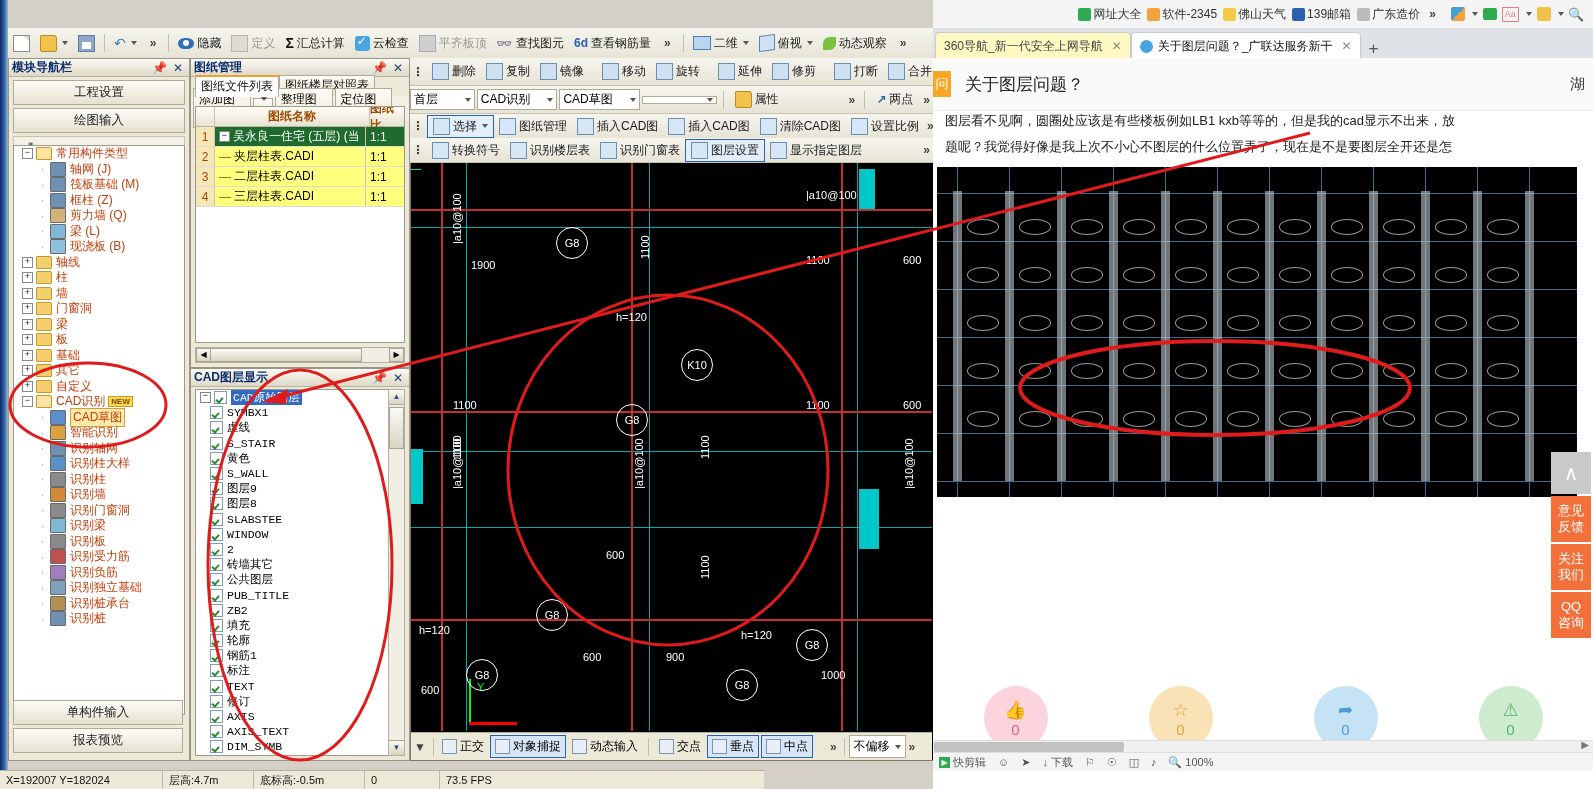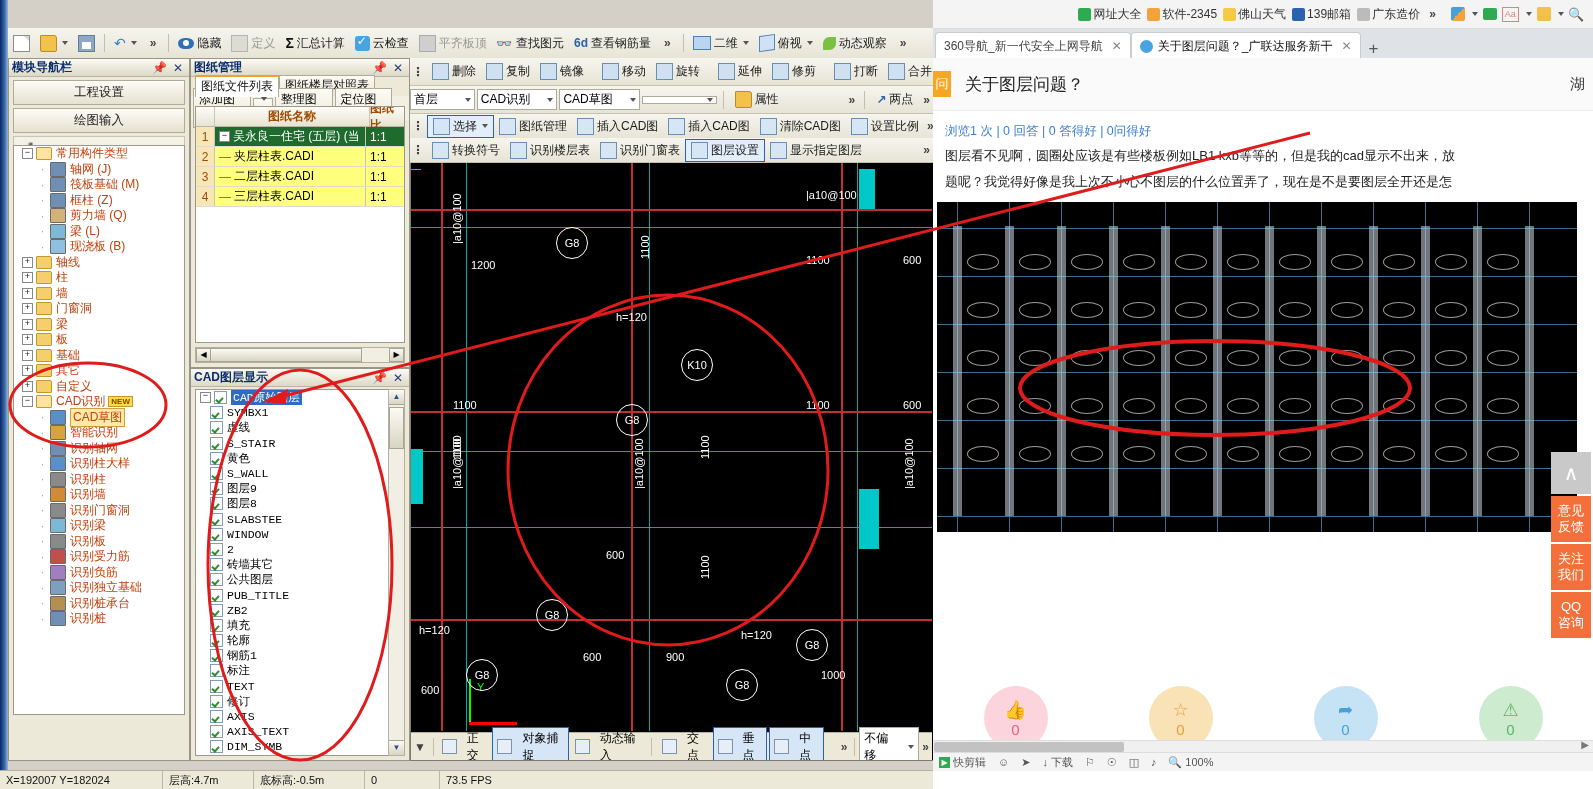--- a/index.html
+++ b/index.html
@@ -141,37 +141,37 @@
   .vscroll{position:absolute;right:4px;top:20px;width:15px;height:365px;background:#f1efe4;border:1px solid #b5b1a0;}
   .vsarrow{height:14px;background:linear-gradient(to bottom,#fbfaf4,#d9d5c3);border-bottom:1px solid #a9a594;
      font-size:8px;text-align:center;line-height:14px;color:#2b4f8a;}
   .vsthumb{height:40px;margin-top:2px;background:linear-gradient(to bottom,#fbfaf4,#d9d5c3);border:1px solid #a9a594;}
 
   
   .canvaswrap{position:absolute;left:402px;top:0;width:523px;height:701px;border:1px solid #7f7b6c;background:#000;overflow:hidden;}
   .cad{position:absolute;left:0;top:0;width:521px;height:672px;background:#000;overflow:hidden;}
   .cadstatus{position:absolute;left:0;bottom:0;width:521px;height:27px;background:#ece9d8;border-top:1px solid #b5b1a0;
      display:flex;align-items:center;}
-  .snapbtn{display:flex;align-items:center;gap:10px;padding:2px 4px;font-size:12px;}
+  .snapbtn{display:flex;align-items:center;gap:3px;padding:2px 4px;font-size:12px;}
   .snapbtn.on{border:1px solid #2a62ad;background:#d7e6f7;}
 
   
   .cyan{position:absolute;background:#00c8c8;}
   .red{position:absolute;background:#c03030;}
   .white-t{position:absolute;color:#fff;font-size:11px;font-family:"Liberation Sans",sans-serif;}
   .gcirc{position:absolute;width:30px;height:30px;border-radius:50%;border:1.5px solid #fff;
      color:#fff;font-size:11px;display:flex;align-items:center;justify-content:center;}
 
   
   .browser{position:absolute;left:933px;top:0;width:660px;height:789px;background:#fff;}
   .bbar{height:28px;background:#f4f4f4;border-bottom:1px solid #dcdcdc;display:flex;align-items:center;gap:6px;padding:0 4px;font-size:12px;color:#333;}
   .bmark{display:flex;align-items:center;gap:2px;white-space:nowrap;}
   .tabstrip{height:30px;background:#dfe3e8;display:flex;align-items:flex-end;padding-left:2px;}
   .btab{height:26px;display:flex;align-items:center;gap:5px;padding:0 8px;font-size:12px;
-    background:#ffffff;border:1px solid #c8ccd0;border-bottom:none;border-radius:4px 4px 0 0;color:#444;max-width:215px;overflow:hidden;white-space:nowrap;}
+    background:#fef9c3;border:1px solid #c8ccd0;border-bottom:none;border-radius:4px 4px 0 0;color:#444;max-width:215px;overflow:hidden;white-space:nowrap;}
   .btab.active{background:#fff;color:#111;}
   .btabx{color:#888;font-size:12px;margin-left:4px;}
   .newtab{font-size:17px;color:#555;padding:0 8px;}
   .bcontent{position:absolute;left:0;top:58px;width:660px;height:713px;background:#fff;overflow:hidden;}
   .q-head{height:52px;border-bottom:1px solid #ececec;display:flex;align-items:center;padding-left:12px;background:#fafafa;}
   .q-badge{width:18px;height:26px;background:#f5a623;color:#fff;font-size:13px;
      display:flex;align-items:center;justify-content:center;margin-left:-12px;}
   .q-title{font-size:17px;color:#222;margin-left:14px;}
   .q-meta{font-size:12.5px;color:#3a7fd5;padding:12px 0 6px 12px;}
   .q-body{font-size:13px;color:#222;line-height:20px;padding:0 10px 6px 12px;}
@@ -185,21 +185,21 @@
   .vote{display:flex;flex-direction:column;align-items:center;}
   .vcirc{width:64px;height:64px;border-radius:50%;display:flex;flex-direction:column;
      align-items:center;justify-content:center;font-size:15px;}
   .vlabel{margin-top:6px;font-size:15px;}
   .bhscroll{position:absolute;left:0;bottom:18px;width:660px;height:12px;background:#f0f0f0;border-top:1px solid #ddd;}
   .bhscroll .th{height:10px;width:190px;margin:1px 0 0 1px;background:#c2c2c2;border-radius:2px;}
   .bstatus{position:absolute;left:0;bottom:0;width:660px;height:18px;background:#f4f4f4;border-top:1px solid #ddd;
      display:flex;align-items:center;gap:12px;font-size:11px;color:#555;padding-left:6px;}
 
   
-  .statusbar{position:absolute;left:0;bottom:0;width:933px;height:18px;background:#ece9d8;
+  .statusbar{position:absolute;left:0;bottom:0;width:764px;height:18px;background:#ece9d8;
      border-top:1px solid #b5b1a0;display:flex;align-items:center;font-size:11px;color:#111;}
   .sbcell{border-right:1px solid #bbb7a6;height:18px;display:flex;align-items:center;padding:0 6px;}
 
   
   .annot{position:absolute;left:0;top:0;width:1593px;height:789px;pointer-events:none;}
 </style>
 </head>
 <body>
 
 <div id="app-root">
@@ -448,20 +448,28 @@
             <span class="dotline">·</span>
             <span class="tico" style="background:#b58f4f;border:1px solid #6a6a6a;border-radius:1px;"></span>
             <span class="lbl" style="">识别桩承台</span>
           </div>
           <div class="tr" style="padding-left: 24px;">
             <span class="dotline">·</span>
             <span class="tico" style="background:#6f8fb5;border:1px solid #6a6a6a;border-radius:1px;"></span>
             <span class="lbl" style="">识别桩</span>
           </div>
         </div>
+      <div class="modbottom">
+        <div class="modbtn">
+            <span>单构件输入</span>
+          </div>
+        <div class="modbtn">
+            <span>报表预览</span>
+          </div>
+      </div>
     </div>
 
     <div class="panel dwgmgr">
       <div class="panel-title">
         <span>图纸管理</span>
         <span class="sp"></span>
         <span class="pin">📌</span>
         <span class="xbtn">✕</span>
       </div>
       <div class="tabs">
@@ -669,21 +677,21 @@
         <div class="red" style="left:330px;top:60px;width:191px;height:2px;"></div>
 
         <div style="position:absolute;left:58px;top:620px;width:2px;height:45px;background:#0f0;"></div>
         <div style="position:absolute;left:58px;top:663px;width:48px;height:3px;background:#f00;"></div>
         <div class="white-t" style="left:66px;top:622px;color:#0f0;">Y</div>
         <div id="cad-text">
             <div class="white-t" style="left: 40px; top: 185px; transform: rotate(-90deg); transform-origin: left top;">|a10@100</div>
             <div class="white-t" style="left: 228px; top: 200px; transform: rotate(-90deg); transform-origin: left top;">1100</div>
             <div class="white-t" style="left: 395px; top: 130px;">|a10@100</div>
             <div class="white-t" style="left: 395px; top: 195px;">1100</div>
-            <div class="white-t" style="left: 60px; top: 200px;">1200</div>
+            <div class="white-t" style="left: 60px; top: 200px;">1900</div>
             <div class="white-t" style="left: 205px; top: 252px;">h=120</div>
             <div class="white-t" style="left: 42px; top: 340px;">1100</div>
             <div class="white-t" style="left: 395px; top: 340px;">1100</div>
             <div class="white-t" style="left: 40px; top: 400px; transform: rotate(-90deg); transform-origin: left top;">1100</div>
             <div class="white-t" style="left: 40px; top: 430px; transform: rotate(-90deg); transform-origin: left top;">|a10@100</div>
             <div class="white-t" style="left: 288px; top: 400px; transform: rotate(-90deg); transform-origin: left top;">1100</div>
             <div class="white-t" style="left: 222px; top: 430px; transform: rotate(-90deg); transform-origin: left top;">|a10@100</div>
             <div class="white-t" style="left: 195px; top: 490px;">600</div>
             <div class="white-t" style="left: 288px; top: 520px; transform: rotate(-90deg); transform-origin: left top;">1100</div>
             <div class="white-t" style="left: 8px; top: 565px;">h=120</div>
@@ -934,21 +942,20 @@
         <div class="newtab">+</div>
       </div>
 
     <div class="bcontent">
       <div class="q-head">
         <div class="q-badge">问</div>
         <div class="q-title">关于图层问题？</div>
         <div style="flex:1"></div>
         <div style="font-size:15px;color:#333;padding-right:8px">湖</div>
       </div>
-      <div class="q-meta">浏览1 次 | 0 回答 | 0 答得好 | 0问得好</div>
       <div class="q-body">图层看不见啊，圆圈处应该是有些楼板例如LB1 kxb等等的，但是我的cad显示不出来，放</div>
       <div class="q-body">题呢？我觉得好像是我上次不小心不图层的什么位置弄了，现在是不是要图层全开还是怎</div>
 
       <div class="q-img">
         <div id="qimg-grid">
             <div style="position:absolute;left:20px;top:0;width:1px;height:330px;background:#3b6e8c"></div>
             <div style="position:absolute;left:72px;top:0;width:1px;height:330px;background:#3b6e8c"></div>
             <div style="position:absolute;left:124px;top:0;width:1px;height:330px;background:#3b6e8c"></div>
             <div style="position:absolute;left:176px;top:0;width:1px;height:330px;background:#3b6e8c"></div>
             <div style="position:absolute;left:228px;top:0;width:1px;height:330px;background:#3b6e8c"></div>

